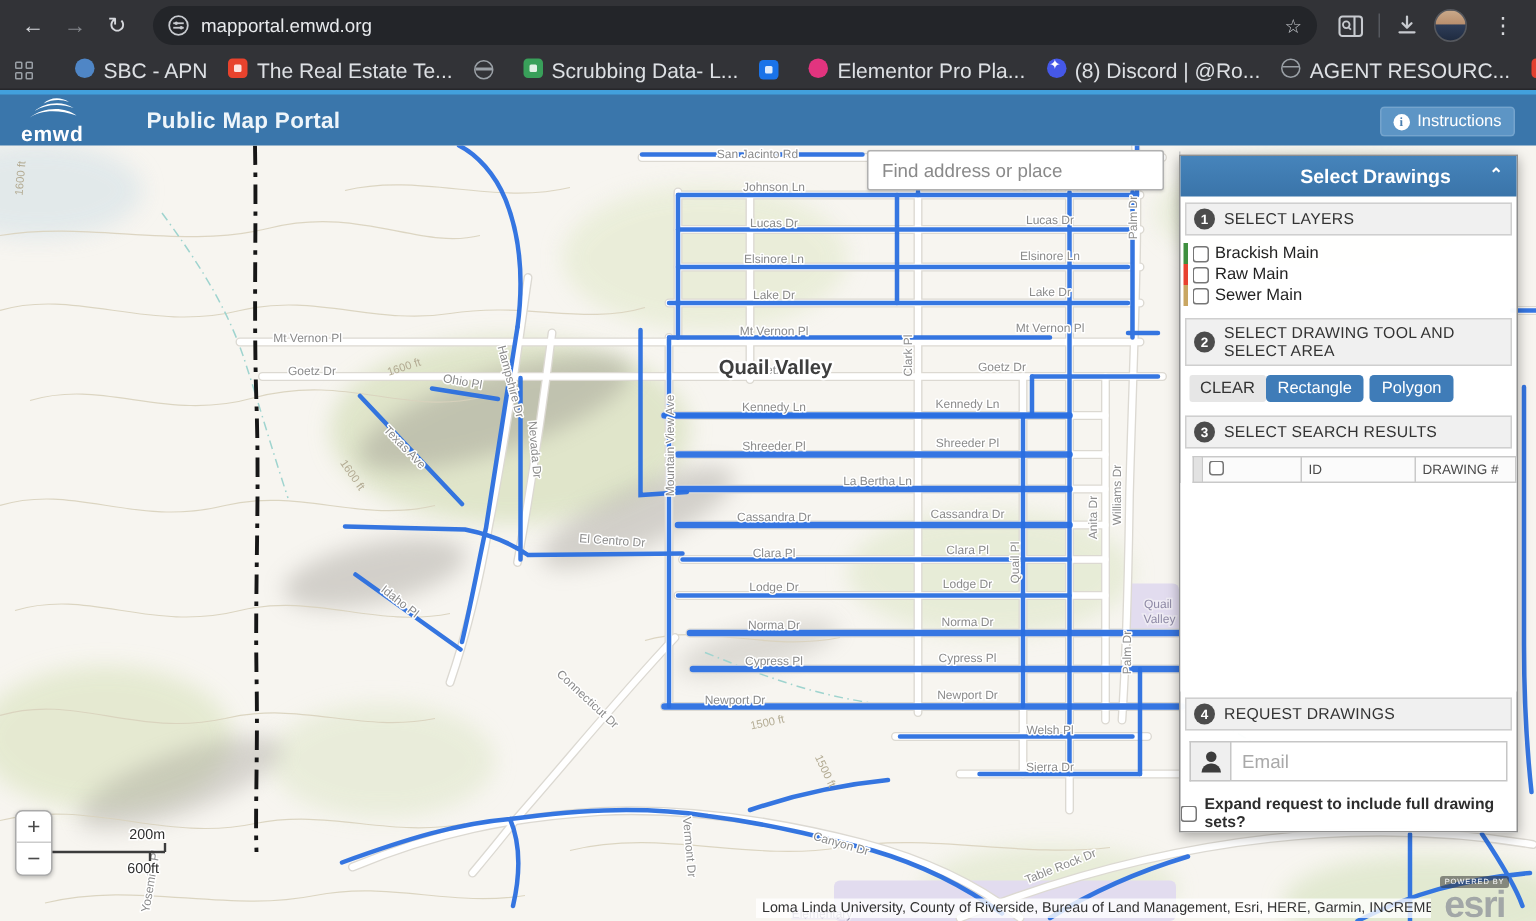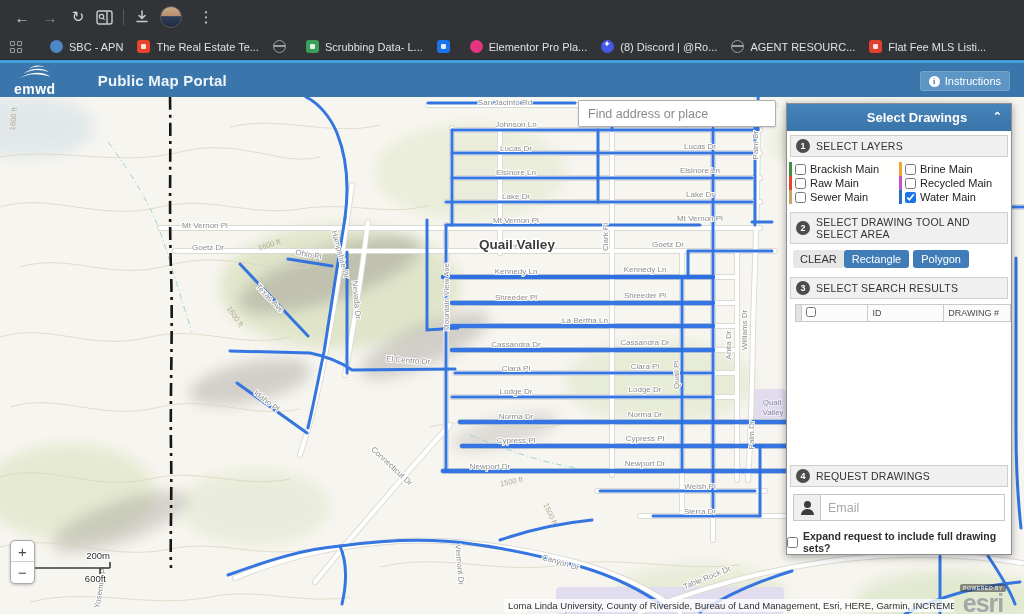--- a/index.html
+++ b/index.html
@@ -10,21 +10,21 @@
   .nav-btn { width:24px; height:24px; display:flex; align-items:center; justify-content:center; color:#d6d8dc; font-size:15px; border-radius:50%; margin:0 2px; }
   .nav-btn.dim { color:#84878c; }
   #omnibox { flex:1; height:26px; background:#232529; border-radius:14px; margin:0 10px; display:flex; align-items:center; padding:0 10px; }
   #omnibox .url { color:#e8eaed; font-size:12.5px; margin-left:8px; }
   #omnibox .spacer { flex:1; }
   .mini-icon { color:#c7cacf; font-size:13px; }
   #toolbar .right-icons { display:flex; align-items:center; gap:10px; margin-left:4px; }
   .vsep { width:1px; height:16px; background:#55585e; }
   #avatar { width:22px; height:22px; border-radius:50%; background:linear-gradient(180deg,#c9a98a 0%,#b98f6e 45%,#2e3d58 48%,#1f2b40 100%); border:1px solid #55585e; }
   #bookmarks-bar { position:absolute; left:0; top:34px; width:1024px; height:26px; background:#323337; display:flex; align-items:center; padding:0 10px; gap:14px; z-index:50; border-bottom:1px solid #26272b; }
-  .bm { display:flex; align-items:center; gap:6px; color:#dde0e4; font-size:11px; white-space:nowrap; }
+  .bm { display:flex; align-items:flex-start; gap:6px; color:#dde0e4; font-size:14px; white-space:nowrap; }
   .favicon { width:13px; height:13px; border-radius:3px; display:inline-block; flex:0 0 auto; }
   .favicon[data-shape="circle"] { border-radius:50%; }
   .favicon[data-shape="globe"] { background:transparent !important; border:1.5px solid #9aa0a6; border-radius:50%; position:relative; }
   .favicon[data-shape="globe"]::after { content:""; position:absolute; left:0; right:0; top:4px; height:1.5px; background:#9aa0a6; }
   .favicon[data-shape="flower"] { border-radius:50%; position:relative; }
   .favicon[data-shape="flower"]::after { content:"✦"; position:absolute; color:#fff; font-size:9px; left:2px; top:-1px; }
   .favicon[data-shape="square"]::after { content:""; display:block; width:5px; height:5px; background:rgba(255,255,255,.85); margin:4px; border-radius:1px; }
   #apps-grid { display:grid; grid-template-columns:5px 5px; grid-gap:2px; }
   #apps-grid span { width:5px; height:5px; border:1.5px solid #9aa0a6; border-radius:1px; }
 
@@ -97,20 +97,32 @@
   #expand-row label { font-size:10.5px; font-weight:bold; color:#2e2e2e; }
   #email-doc-wrap { text-align:center; margin:7px 0 8px 0; flex:0 0 auto; }
 </style>
 </head>
 <body>
 
 <div id="toolbar">
   <div class="nav-btn">←</div>
   <div class="nav-btn dim">→</div>
   <div class="nav-btn">↻</div>
+  <div id="omnibox">
+    <svg width="14" height="14" viewBox="0 0 14 14">
+      <circle cx="7" cy="7" r="6.2" fill="none" stroke="#c7cacf" stroke-width="1.2"></circle>
+      <line x1="3.5" y1="5.5" x2="10.5" y2="5.5" stroke="#c7cacf" stroke-width="1.2"></line>
+      <line x1="3.5" y1="8.5" x2="10.5" y2="8.5" stroke="#c7cacf" stroke-width="1.2"></line>
+      <circle cx="5.5" cy="5.5" r="1.1" fill="#c7cacf"></circle>
+        <circle cx="8.8" cy="8.5" r="1.1" fill="#c7cacf"></circle>
+    </svg>
+    <span class="url">mapportal.emwd.org</span>
+    <span class="spacer"></span>
+    <span class="mini-icon">☆</span>
+  </div>
   <div class="right-icons">
     <svg width="17" height="15" viewBox="0 0 17 15">
       <rect x="1" y="1" width="15" height="13" rx="2" fill="none" stroke="#c7cacf" stroke-width="1.4"></rect>
       <line x1="11" y1="1" x2="11" y2="14" stroke="#c7cacf" stroke-width="1.4"></line>
       <circle cx="5.5" cy="6.5" r="2.2" fill="none" stroke="#c7cacf" stroke-width="1.2"></circle>
       <line x1="7" y1="8.2" x2="8.6" y2="9.8" stroke="#c7cacf" stroke-width="1.2"></line>
     </svg>
     <div class="vsep"></div>
     <svg width="16" height="16" viewBox="0 0 16 16">
       <path d="M8 2 V9 M5 6.5 L8 9.5 L11 6.5" fill="none" stroke="#c7cacf" stroke-width="1.5" stroke-linecap="round" stroke-linejoin="round"></path>
@@ -402,34 +414,20 @@
       </div>
       <div class="layer-row" style="border-left-color: rgb(232, 65, 47);">
         <input type="checkbox" style="">
         <label>Raw Main</label>
       </div>
       <div class="layer-row" style="border-left-color: rgb(201, 166, 98);">
         <input type="checkbox" style="">
         <label>Sewer Main</label>
       </div>
     </div>
-    <div class="layer-col">
-      <div class="layer-row" style="border-left-color: rgb(240, 165, 50);">
-        <input type="checkbox" style="">
-        <label>Brine Main</label>
-      </div>
-      <div class="layer-row" style="border-left-color: rgb(198, 83, 198);">
-        <input type="checkbox" style="">
-        <label>Recycled Main</label>
-      </div>
-      <div class="layer-row" style="border-left-color: rgb(36, 112, 194);">
-        <input type="checkbox" checked="" style="">
-        <label>Water Main</label>
-      </div>
-    </div>
   </div>
 
   <div class="sec-bar">
     <span class="sec-num">2</span>
     <span class="sec-title">SELECT DRAWING TOOL AND SELECT AREA</span>
   </div>
 
   <div id="tools-row">
     <span id="clear-btn">CLEAR</span>
     <span class="spring"></span>

